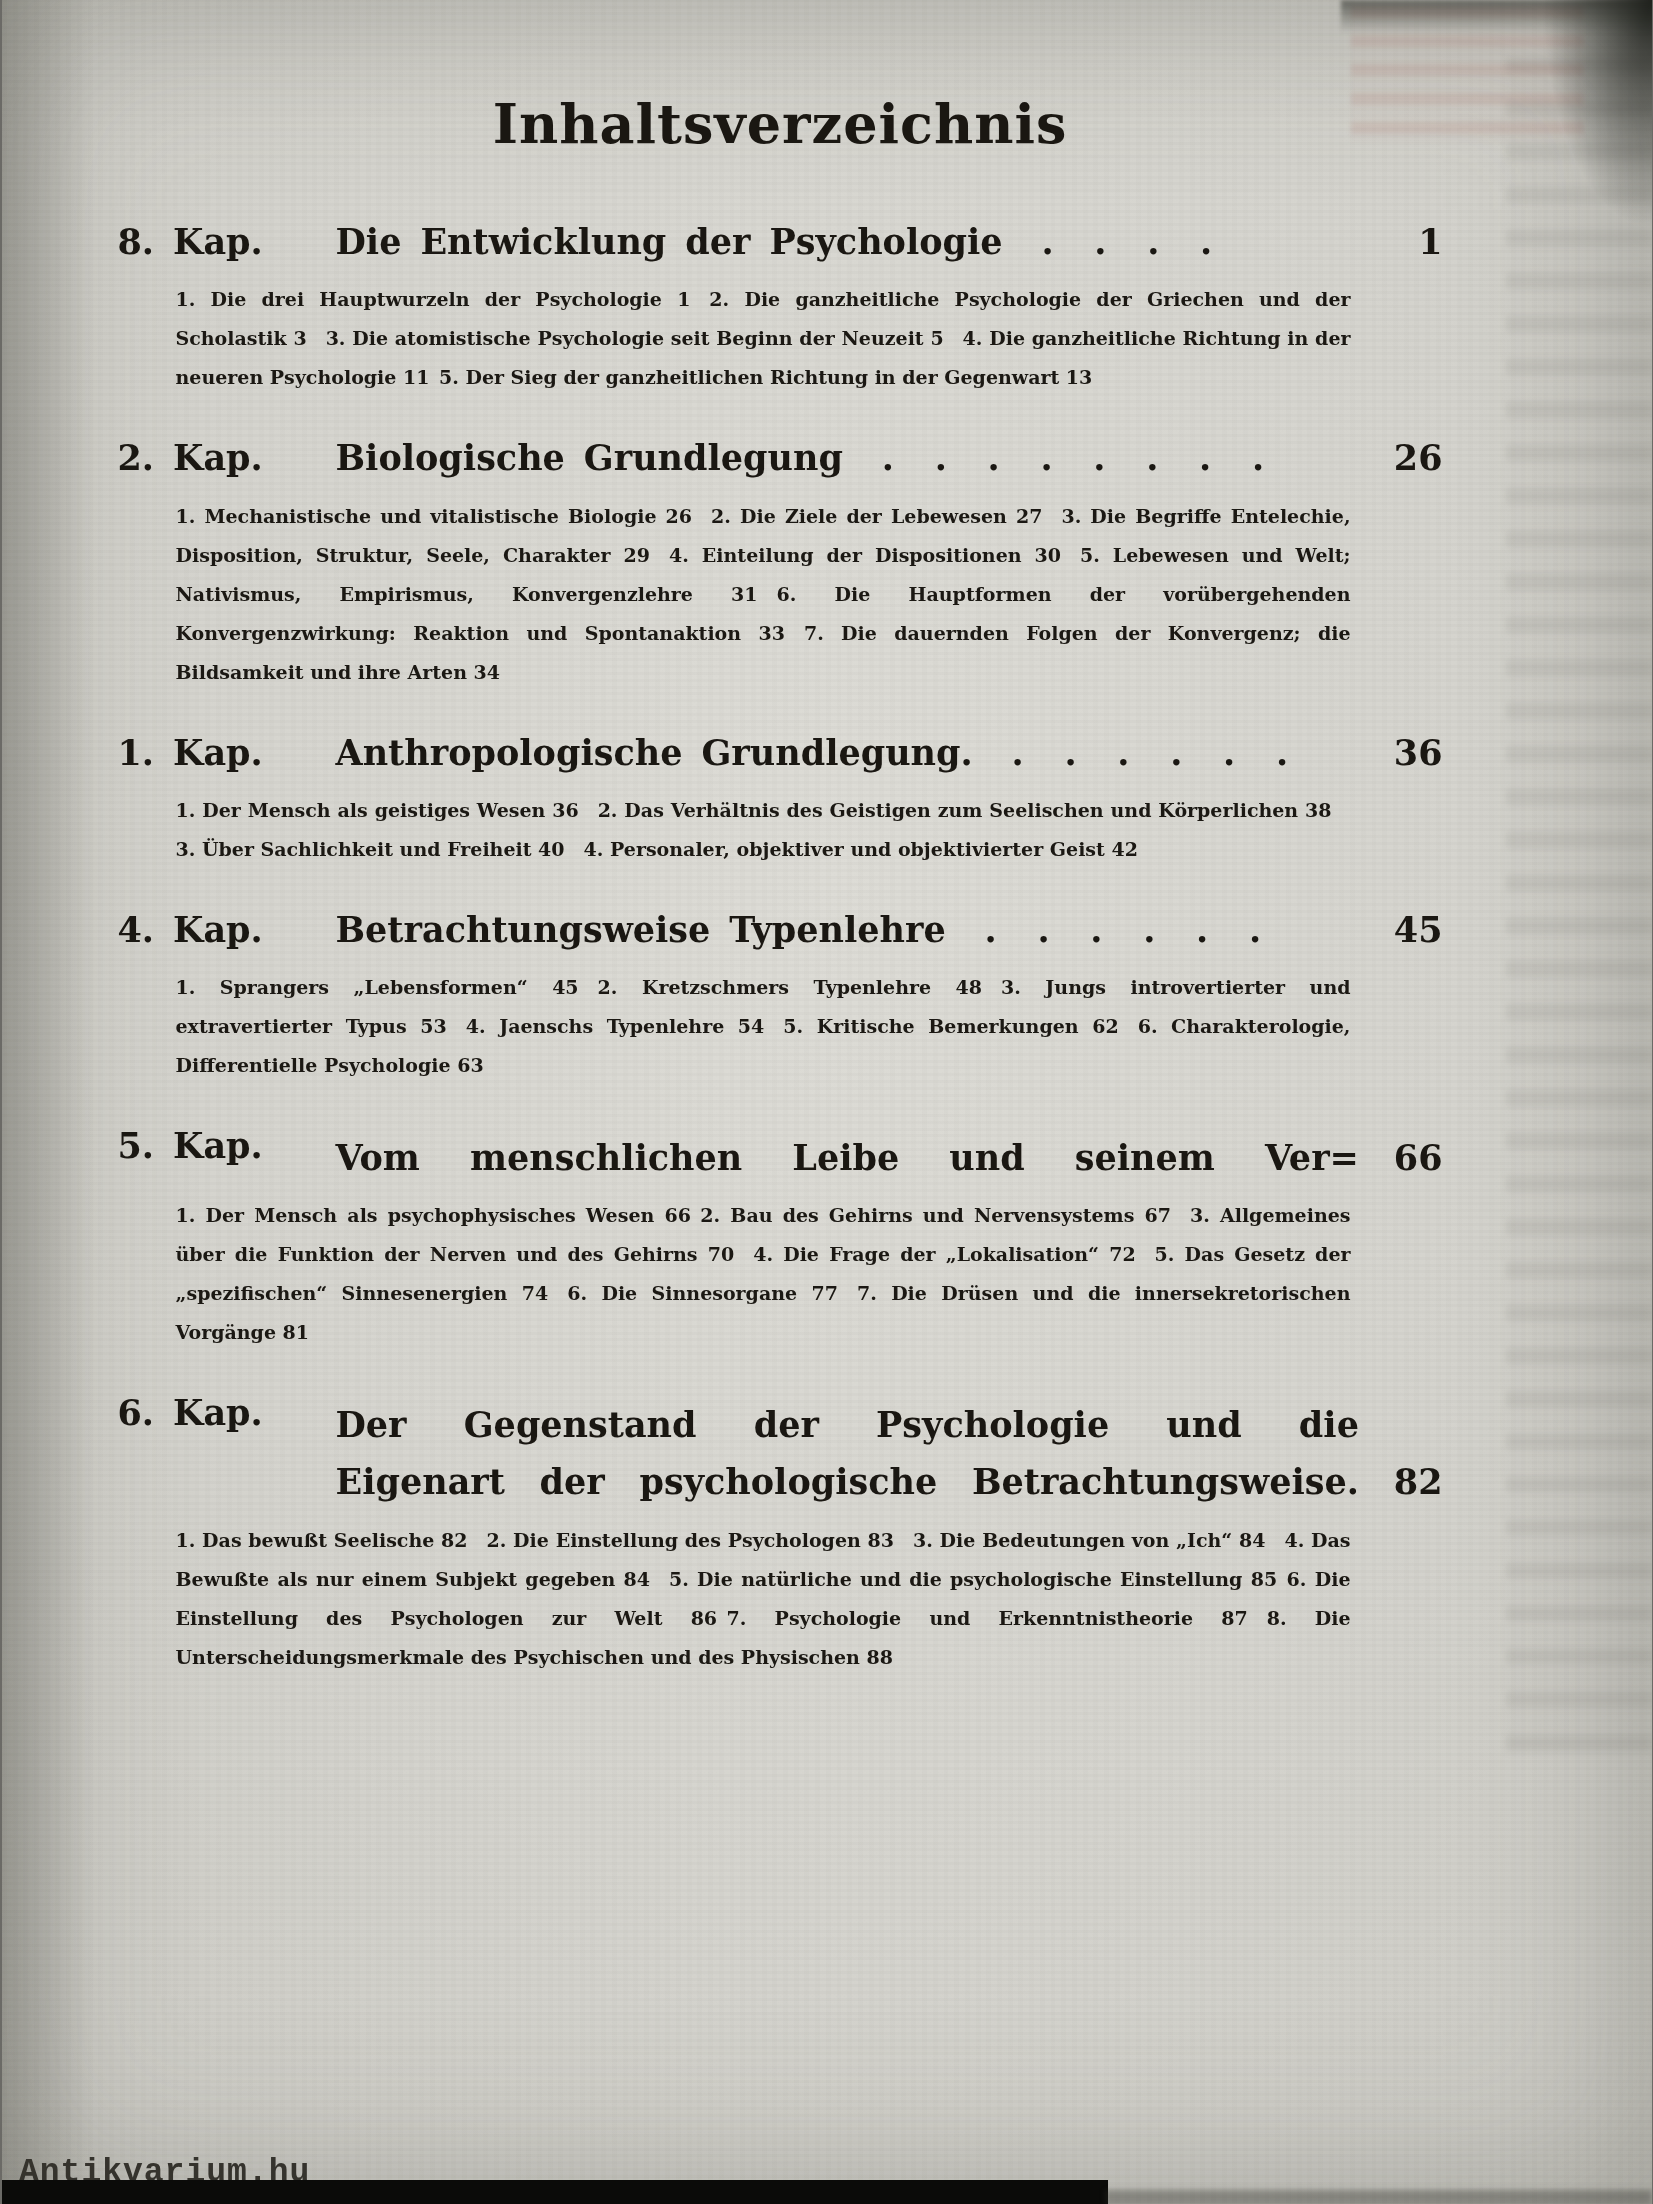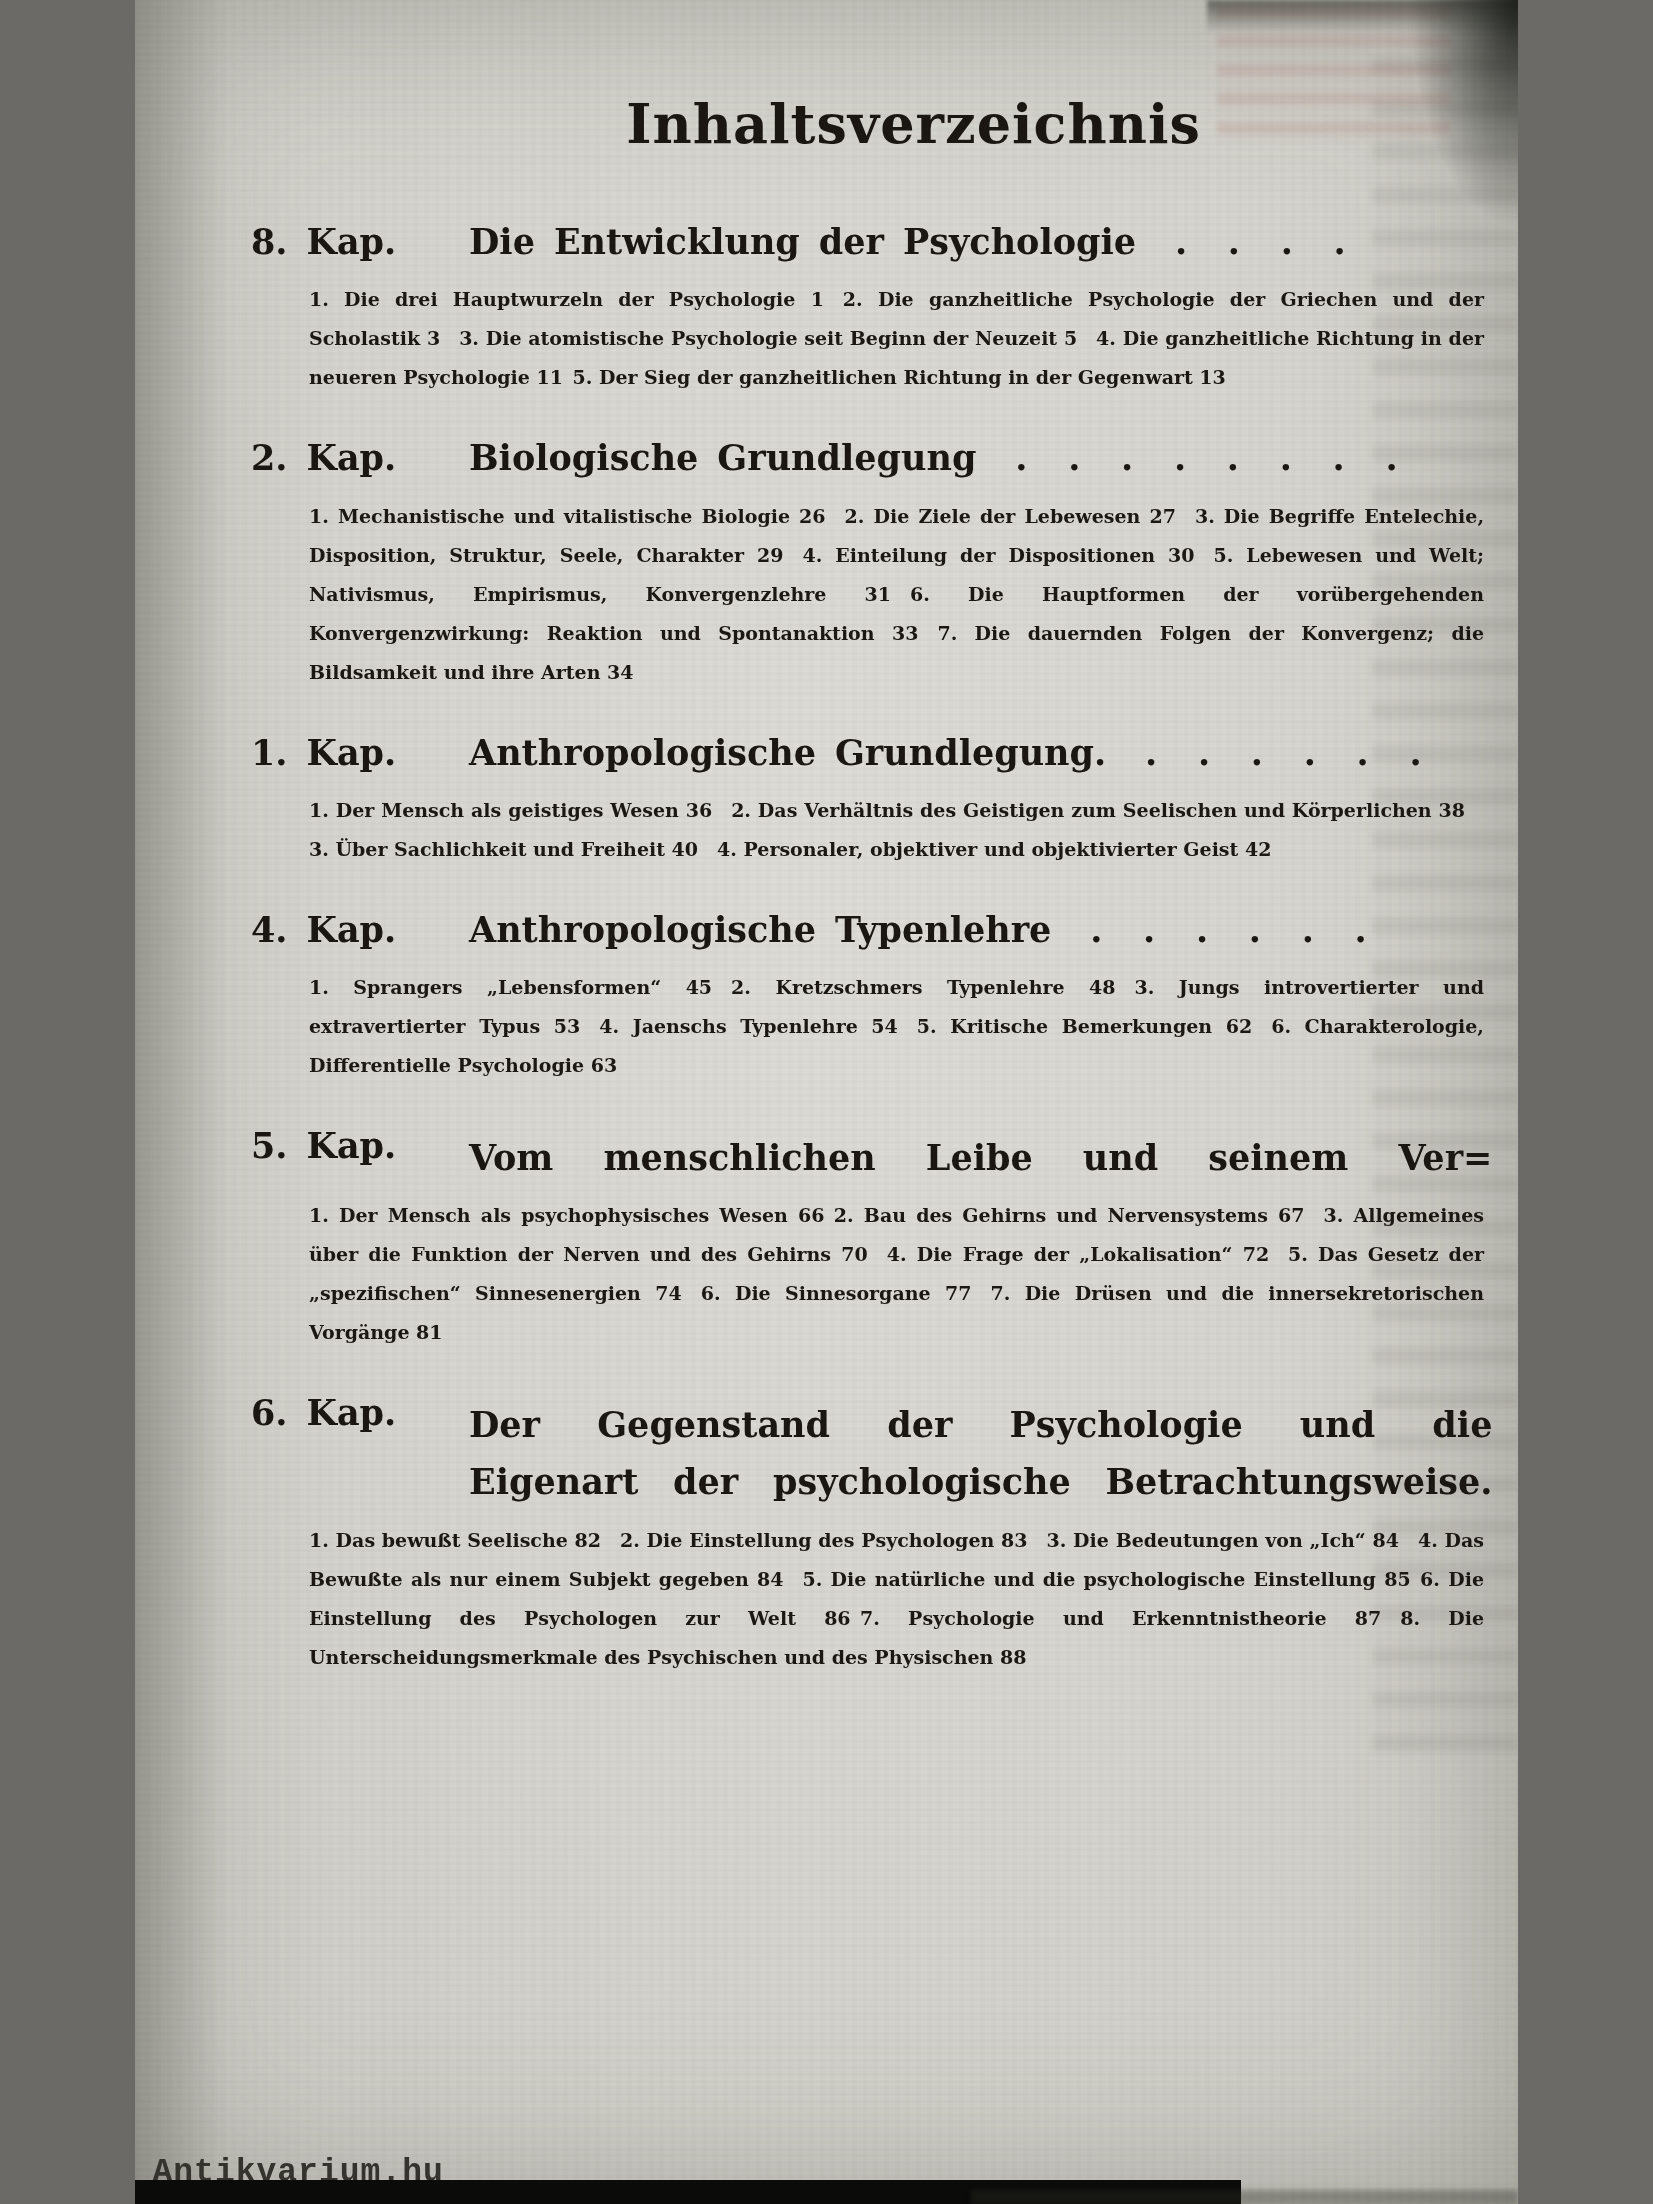--- a/index.html
+++ b/index.html
@@ -1,18 +1,18 @@
 <!DOCTYPE html>
 <html><head>
 <meta charset="utf-8">
 <style>
   html, body { margin: 0; padding: 0; background: #6b6a66; }
   .page {
     position: relative;
-    width: 1383px;
+    width: 1650px;
     height: 2205px;
     margin: 0 auto;
     overflow: hidden;
     background:
       radial-gradient(ellipse at 50% 40%, #dcdbd5 0%, #d4d3cd 55%, #c9c8c2 100%);
     box-shadow: inset 0 0 175px rgba(80, 78, 68, 0.38);
     font-family: "DejaVu Serif", serif;
     color: #1a1712;
   }
   .grain {
@@ -145,21 +145,21 @@
         <span class="num">1. Kap.</span>
         <span class="htext"><span>Anthropologische Grundlegung.</span><span class="leader">  .  .  .  .  .  .</span></span>
         <span class="pg">36</span>
       </div>
       <div class="details">1. Der Mensch als geistiges Wesen 36  2. Das Verhältnis des Geistigen zum Seelischen und Körperlichen 38  3. Über Sachlichkeit und Freiheit 40  4. Personaler, objektiver und objektivierter Geist 42</div>
     </div>
 
     <div class="entry">
       <div class="head">
         <span class="num">4. Kap.</span>
-        <span class="htext"><span>Anthropologische Typenlehre</span><span class="leader">  .  .  .  .  .  .</span></span>
+        <span class="htext"><span>Betrachtungsweise Typenlehre</span><span class="leader">  .  .  .  .  .  .</span></span>
         <span class="pg">45</span>
       </div>
       <div class="details">1. Sprangers „Lebensformen“ 45  2. Kretzschmers Typenlehre 48  3. Jungs introvertierter und extravertierter Typus 53  4. Jaenschs Typenlehre 54  5. Kritische Bemerkungen 62  6. Charakterologie, Differentielle Psychologie 63</div>
     </div>
 
     <div class="entry">
       <div class="head">
         <span class="num">5. Kap.</span>
         <span class="htext">
           <span class="hline">Vom menschlichen Leibe und seinem Ver=</span>

